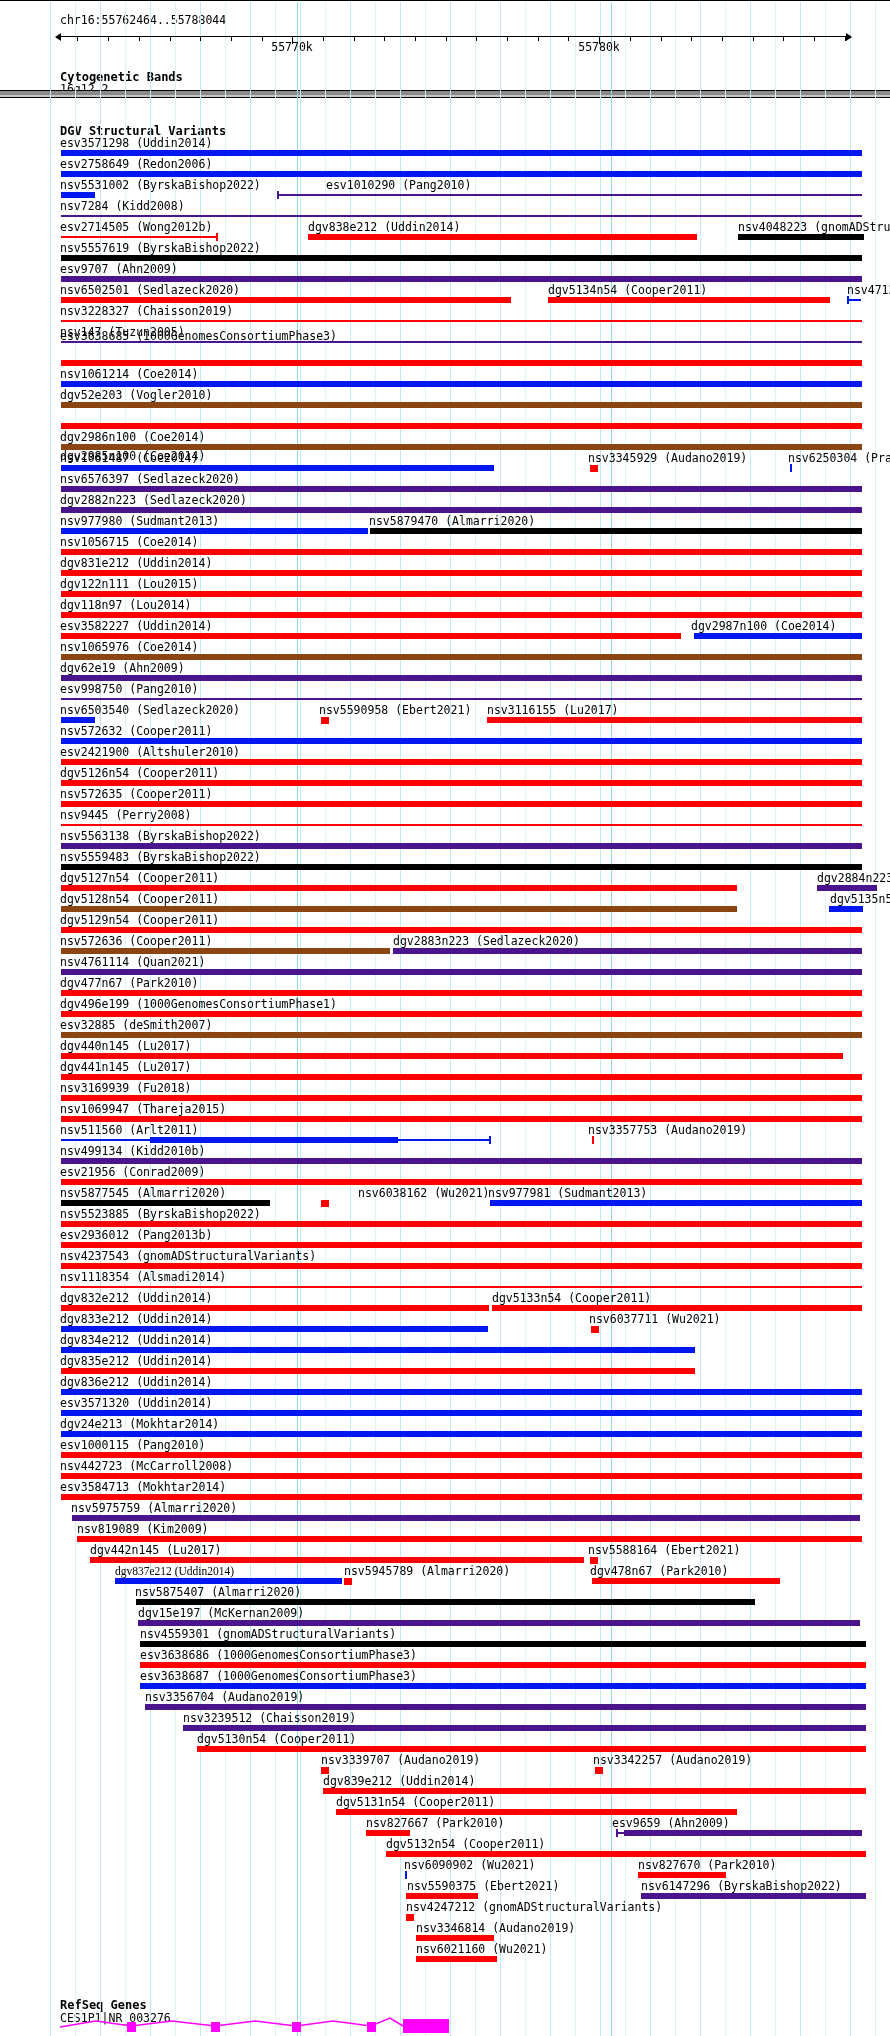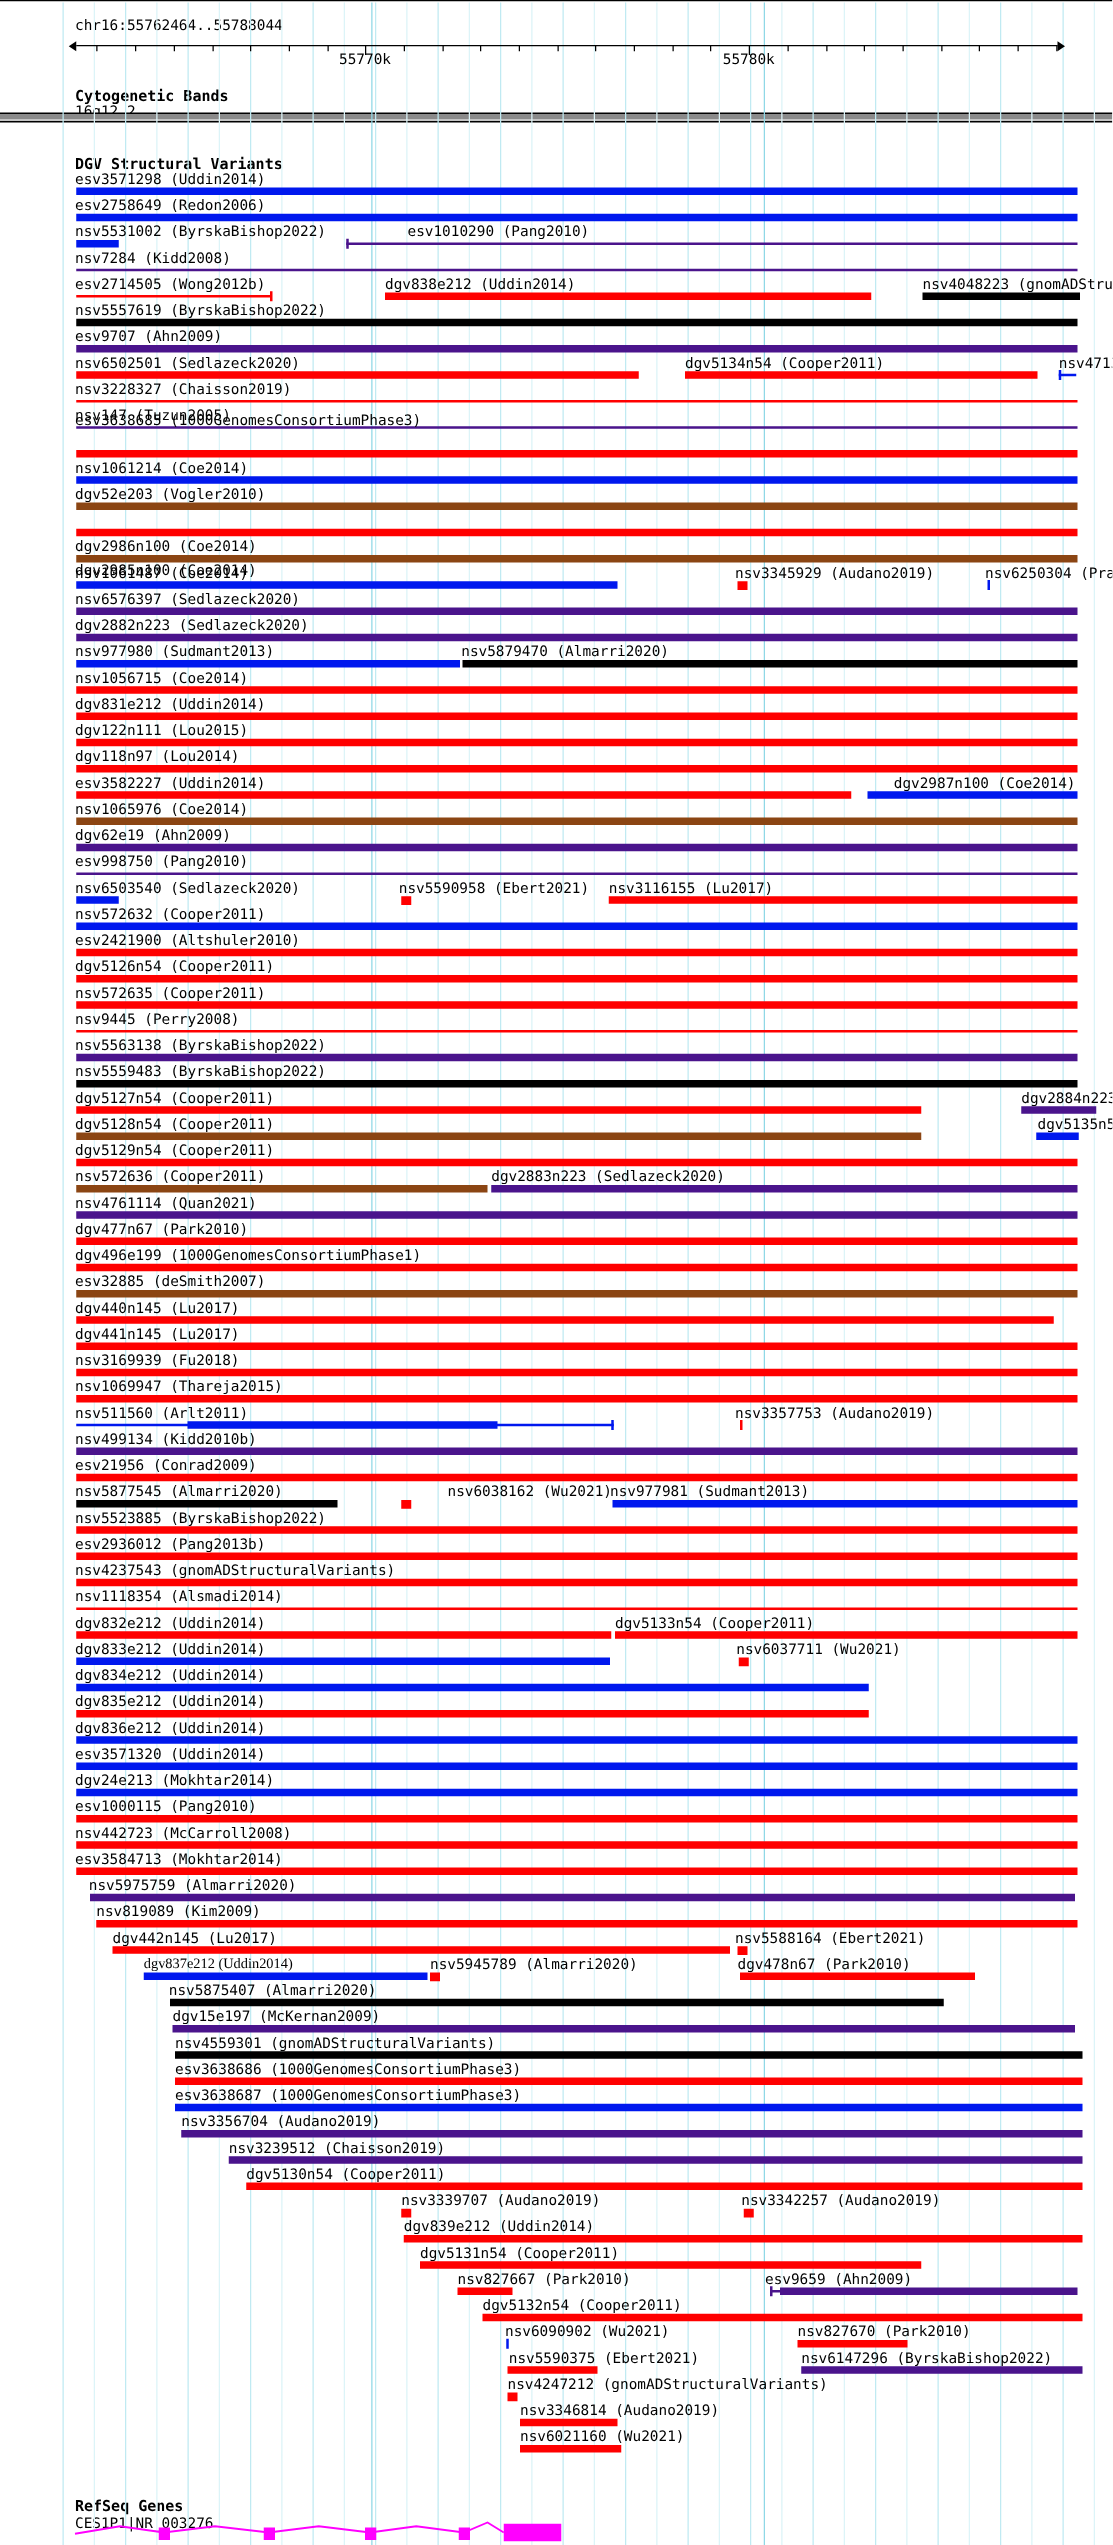--- a/index.html
+++ b/index.html
@@ -156,21 +156,21 @@
     <div class="lbl" style="left: 60px; top: 536px;">nsv1056715 (Coe2014)</div>
     <div class="seg" style="left: 61px; top: 549px; width: 801px; height: 6px; background: rgb(255, 0, 0);"></div>
     <div class="lbl" style="left: 60px; top: 557px;">dgv831e212 (Uddin2014)</div>
     <div class="seg" style="left: 61px; top: 570px; width: 801px; height: 6px; background: rgb(255, 0, 0);"></div>
     <div class="lbl" style="left: 60px; top: 578px;">dgv122n111 (Lou2015)</div>
     <div class="seg" style="left: 61px; top: 591px; width: 801px; height: 6px; background: rgb(255, 0, 0);"></div>
     <div class="lbl" style="left: 60px; top: 599px;">dgv118n97 (Lou2014)</div>
     <div class="seg" style="left: 61px; top: 612px; width: 801px; height: 6px; background: rgb(255, 0, 0);"></div>
     <div class="lbl" style="left: 60px; top: 620px;">esv3582227 (Uddin2014)</div>
     <div class="seg" style="left: 61px; top: 633px; width: 620px; height: 6px; background: rgb(255, 0, 0);"></div>
-    <div class="lbl" style="left: 691px; top: 620px; margin-left: 24px;">dgv2987n100 (Coe2014)</div>
+    <div class="lbl" style="left: 691px; top: 620px;">dgv2987n100 (Coe2014)</div>
     <div class="seg" style="left: 694px; top: 633px; width: 168px; height: 6px; background: rgb(0, 24, 238);"></div>
     <div class="lbl" style="left: 60px; top: 641px;">nsv1065976 (Coe2014)</div>
     <div class="seg" style="left: 61px; top: 654px; width: 801px; height: 6px; background: rgb(139, 69, 19);"></div>
     <div class="lbl" style="left: 60px; top: 662px;">dgv62e19 (Ahn2009)</div>
     <div class="seg" style="left: 61px; top: 675px; width: 801px; height: 6px; background: rgb(74, 20, 140);"></div>
     <div class="lbl" style="left: 60px; top: 683px;">esv998750 (Pang2010)</div>
     <div class="seg" style="left: 61px; top: 698px; width: 801px; height: 2px; background: rgb(74, 20, 140);"></div>
     <div class="lbl" style="left: 60px; top: 704px;">nsv6503540 (Sedlazeck2020)</div>
     <div class="seg" style="left: 61px; top: 717px; width: 34px; height: 6px; background: rgb(0, 24, 238);"></div>
     <div class="lbl" style="left: 319px; top: 704px;">nsv5590958 (Ebert2021)</div>

